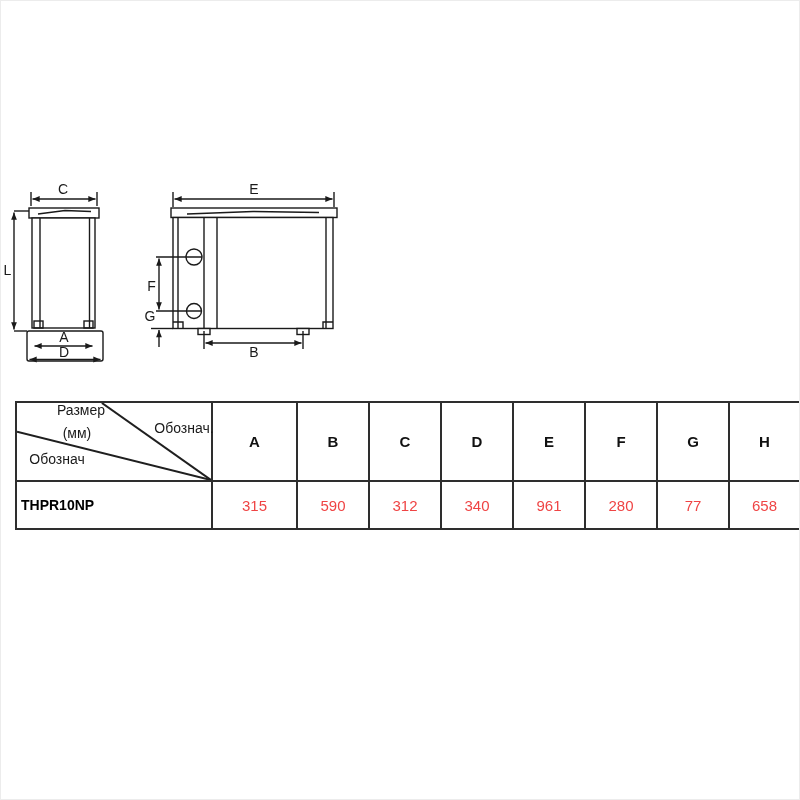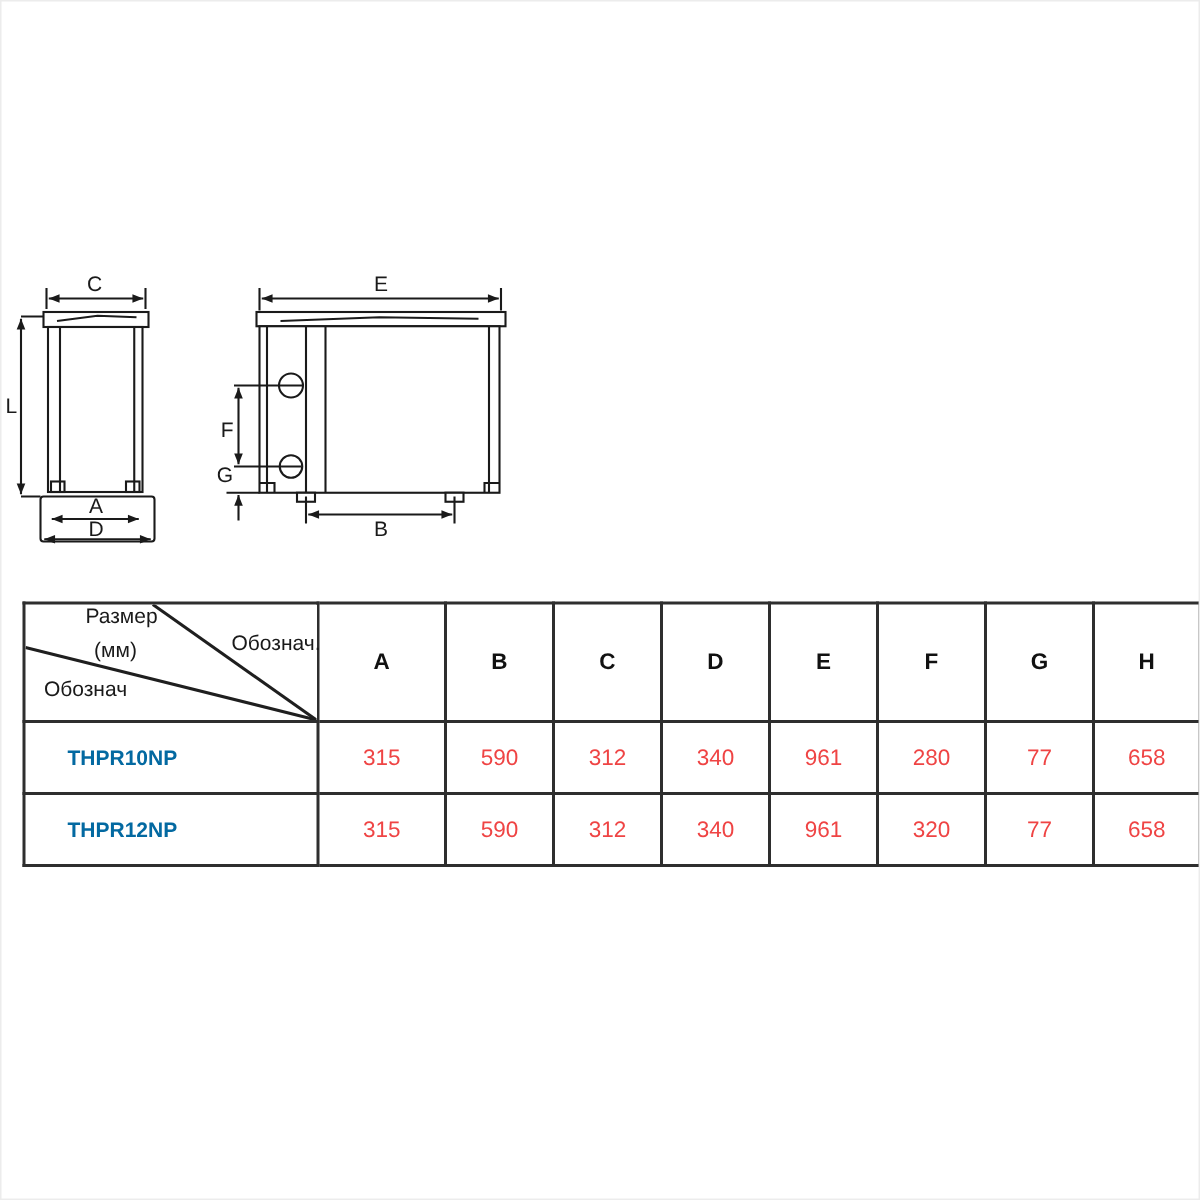--- a/index.html
+++ b/index.html
@@ -34,24 +34,24 @@
     text-align: center;
     vertical-align: middle;
     background: #fff;
   }
   .dims-table tr.header-row { height: 79px; }
   .dims-table tr.data-row { height: 48px; }
   .dims-table th.col-letter { font-size: 15px; font-weight: bold; color: #111; }
   .dims-table td.value-cell { font-size: 15px; font-weight: normal; color: #ef4444; }
   .dims-table td.model-cell {
     text-align: left;
-    padding-left: 28px;
+    padding-left: 4px;
     font-weight: bold;
     font-size: 14px;
-    color: #0369a1;
+    color: #000000;
   }
   th.corner-cell { position: relative; padding: 0; }
   .corner-label {
     position: absolute;
     transform: translate(-50%, -50%);
     font-size: 14px;
     font-weight: normal;
     color: #1a1a1a;
     white-space: nowrap;
   }
@@ -176,28 +176,17 @@
         <td class="value-cell">315</td>
         <td class="value-cell">590</td>
         <td class="value-cell">312</td>
         <td class="value-cell">340</td>
         <td class="value-cell">961</td>
         <td class="value-cell">280</td>
         <td class="value-cell">77</td>
         <td class="value-cell">658</td>
       </tr>
 
-      <tr class="data-row">
-        <td class="model-cell">THPR12NP</td>
-        <td class="value-cell">315</td>
-        <td class="value-cell">590</td>
-        <td class="value-cell">312</td>
-        <td class="value-cell">340</td>
-        <td class="value-cell">961</td>
-        <td class="value-cell">320</td>
-        <td class="value-cell">77</td>
-        <td class="value-cell">658</td>
-      </tr>
 
     </tbody>
   </table>
 
 </div>
 
 </body></html>

